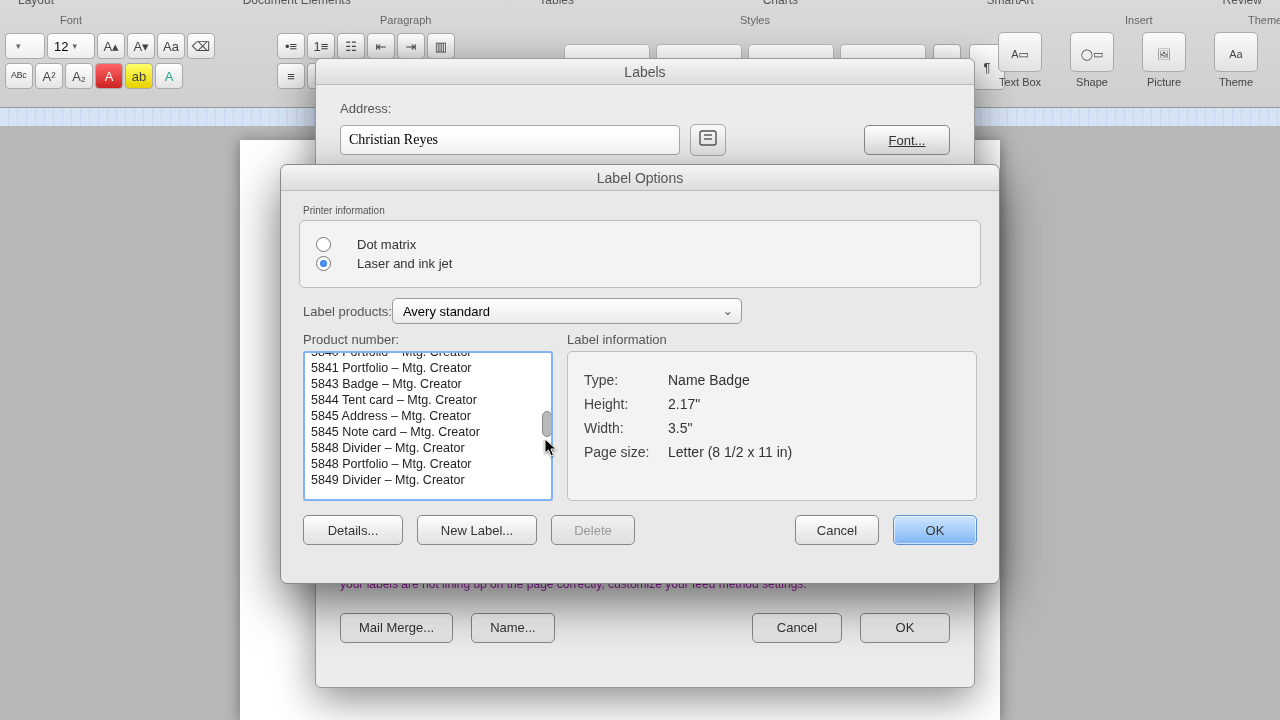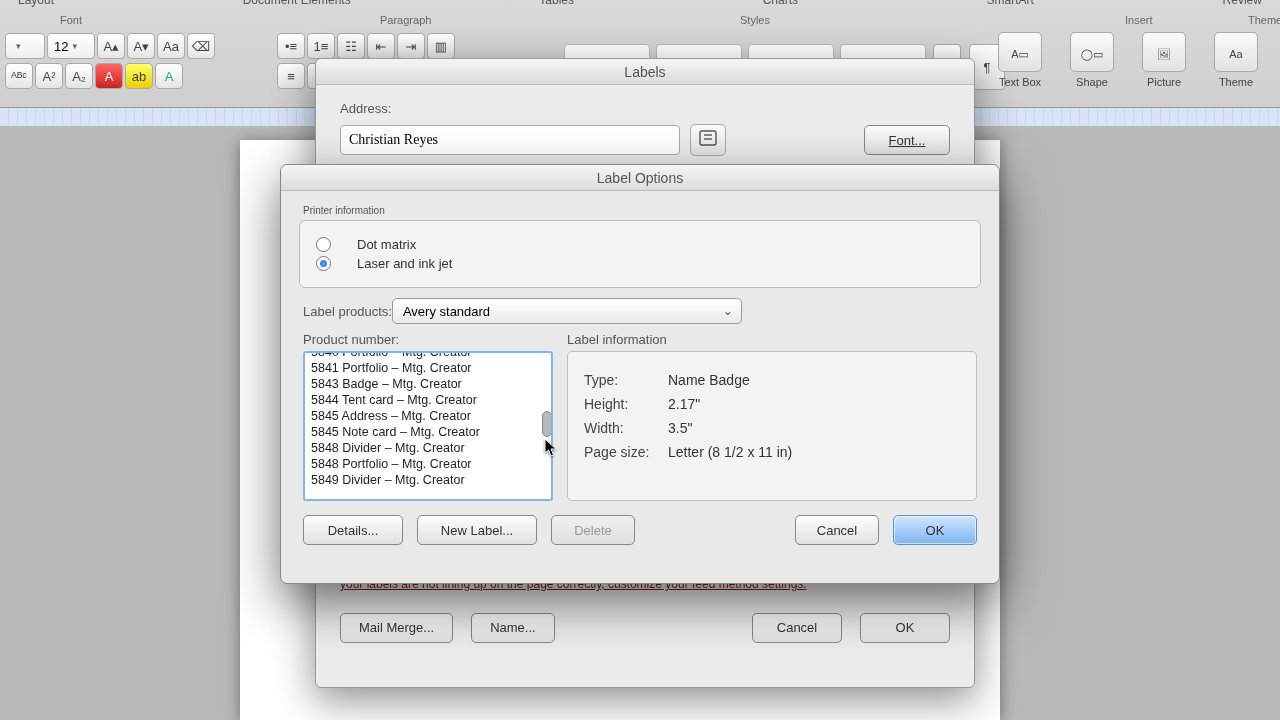--- a/index.html
+++ b/index.html
@@ -56,21 +56,21 @@
   background:linear-gradient(#fafafa,#e4e4e4); display:flex; align-items:center;
   justify-content:center;}
 .font-btn { width:86px; height:30px; margin-left:auto;text-decoration:underline; }
 .mac-btn { height:30px; padding:0 18px; border:1px solid #888; border-radius:5px;
   background:linear-gradient(#fdfdfd,#e1e1e1); font-size:13px; color:#333;
   display:inline-flex; align-items:center; justify-content:center; cursor:pointer;}
 .mac-btn.primary { background:linear-gradient(#cfe6ff,#7fb6f3); border-color:#5a8fd6;
   box-shadow:inset 0 0 0 1px rgba(255,255,255,.6);}
 .mac-btn.disabled { color:#999; background:linear-gradient(#f0f0f0,#e0e0e0);}
 
-.note { font-size:12px; color:#7f1d1d; line-height:1.4; margin-top:420px;text-decoration:underline;}
+.note { font-size:12px; color:#a21caf; line-height:1.4; margin-top:420px;}
 .footer-row { display:flex; gap:18px; align-items:center; margin-top:20px;}
 .footer-row .spacer { flex:1; }
 
 
 .dlg-opts { position:absolute; top:164px; left:280px; width:720px; height:420px;
   background:#e9e9e9; border:1px solid #888; border-radius:7px;
   box-shadow:0 18px 50px rgba(0,0,0,.55);}
 .group-box { border:1px solid #bbb; border-radius:6px; background:#f3f3f3;
   padding:12px 16px; margin:12px 18px 0 18px;}
 .sect-label { font-size:10px; color:#555; padding:14px 0 0 22px;}

